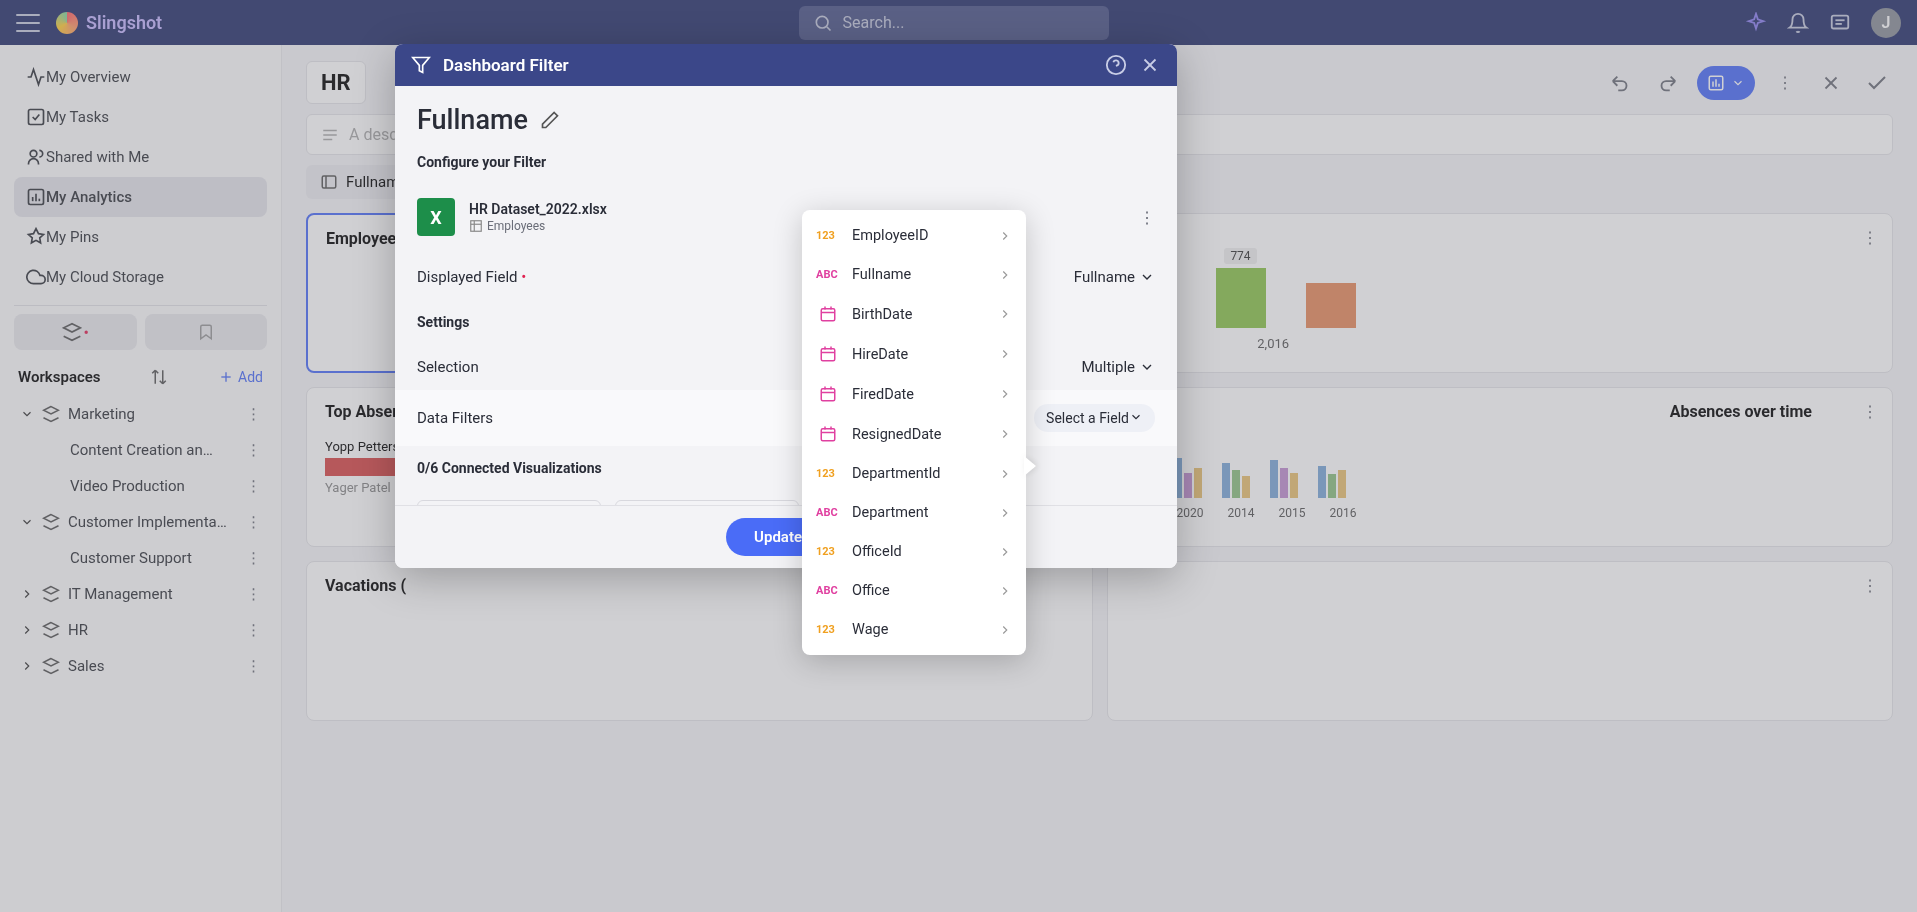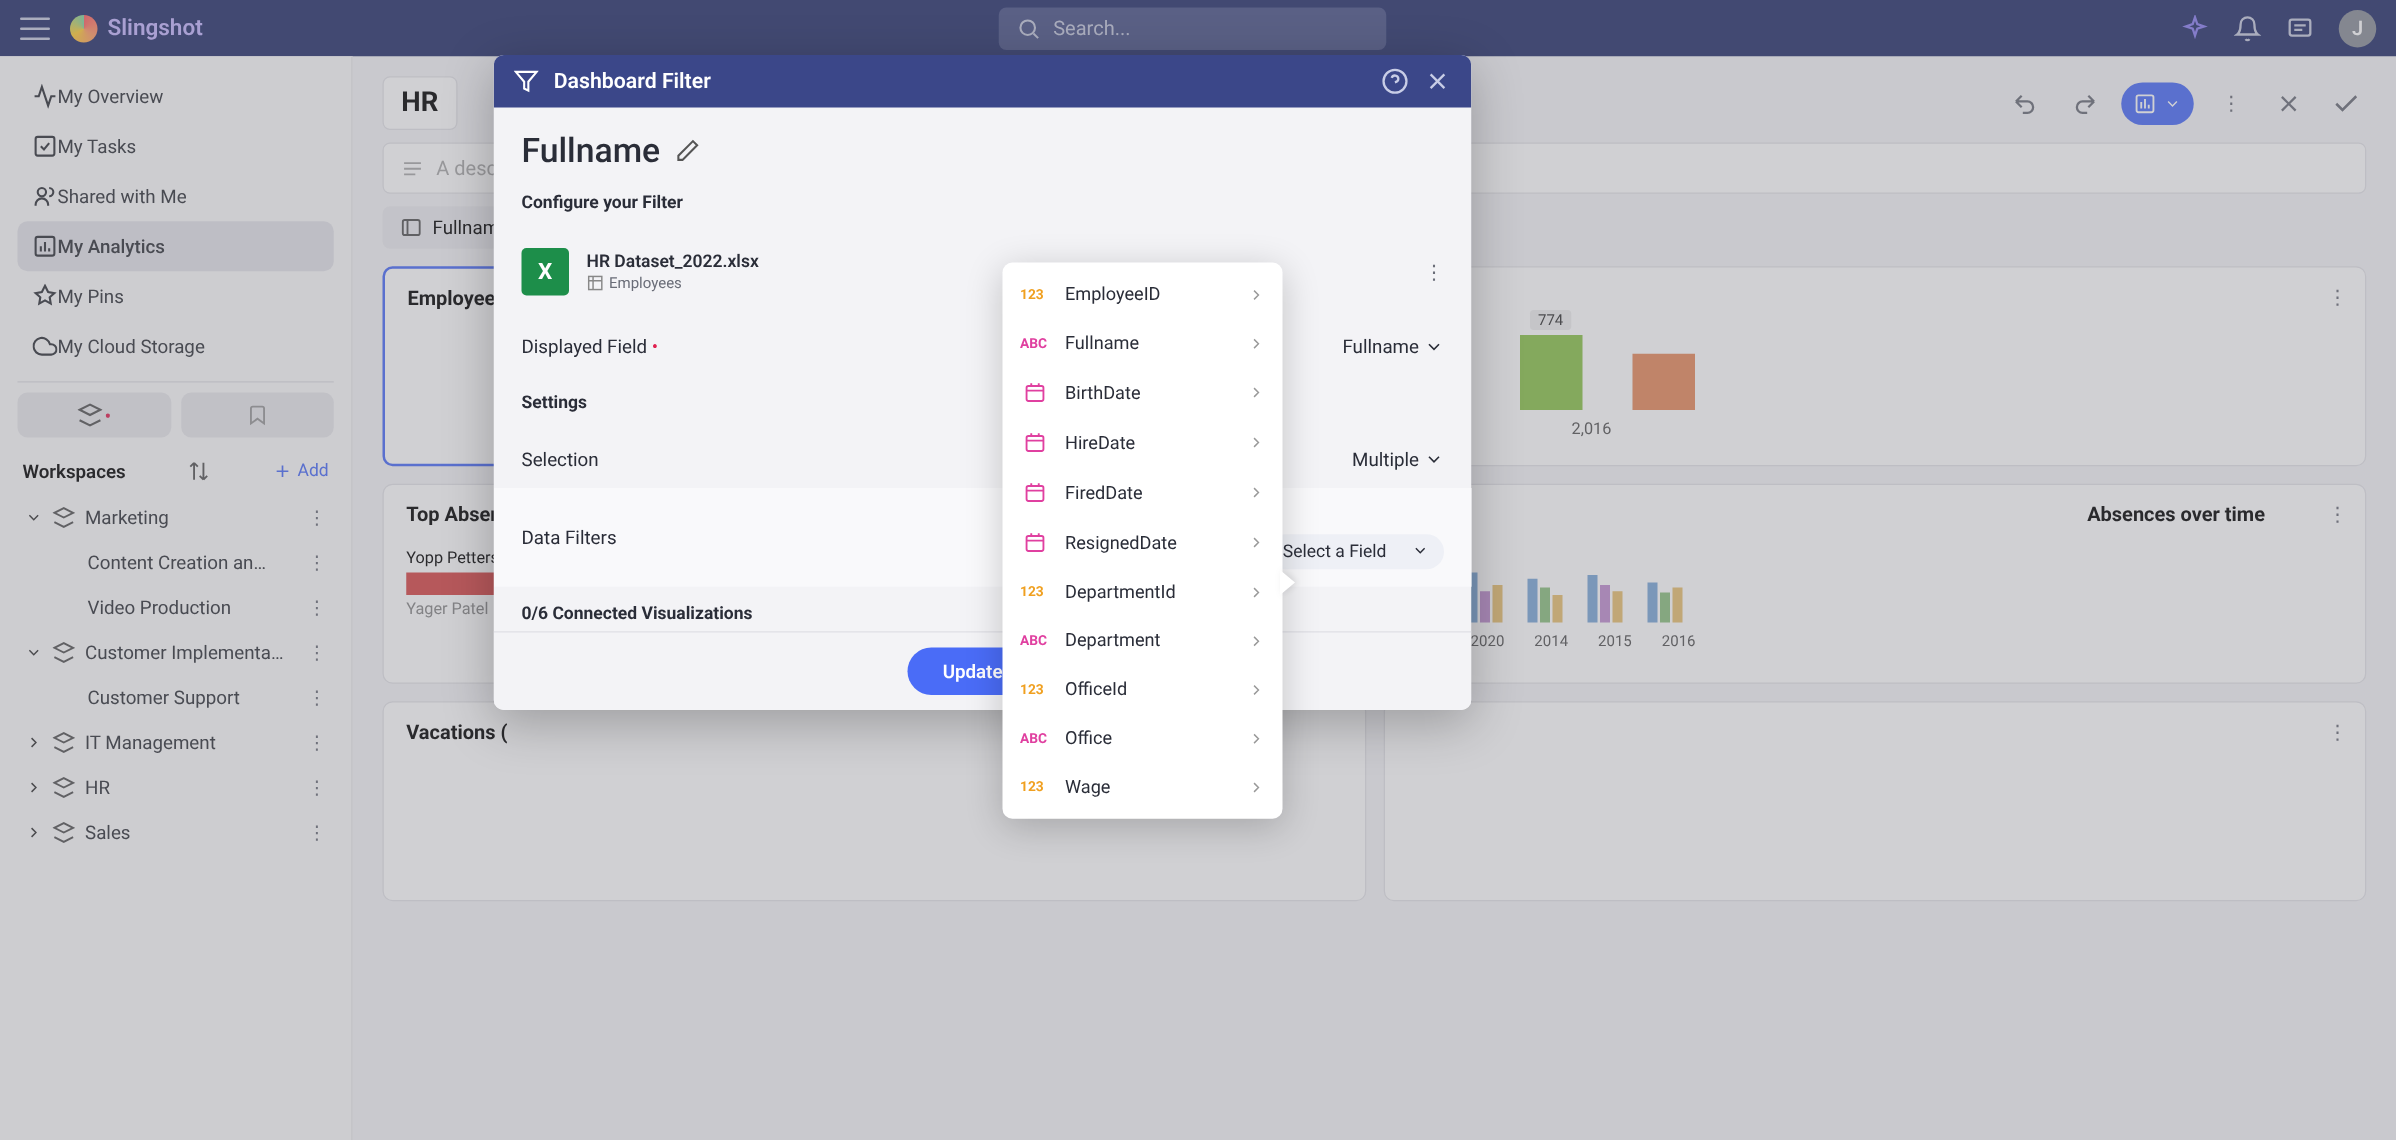--- a/index.html
+++ b/index.html
@@ -73,21 +73,21 @@
 .excel-icon { width: 38px; height: 38px; background: #1d8e4a; border-radius: 4px; display: flex; align-items: center; justify-content: center; color: white; font-weight: 700; font-size: 18px; }
 .ds-info h5 { font-size: 14px; font-weight: 600; color: #2a2d38; }
 .ds-sub { font-size: 12px; color: #6a6d78; display: flex; align-items: center; gap: 4px; margin-top: 2px; }
 .ds-more { margin-left: auto; cursor: pointer; color: #6a6d78; }
 
 .row-item { display: flex; align-items: center; justify-content: space-between; padding: 14px 0; font-size: 15px; color: #2a2d38; }
 .row-item.highlighted { background: #f9f9fb; margin: 0 -22px; padding: 14px 22px; }
 .section-label { font-size: 14px; font-weight: 700; color: #2a2d38; padding: 14px 0; }
 .field-link { display: flex; align-items: center; gap: 4px; cursor: pointer; color: #2a2d38; }
 .req-dot { color: #e02050; }
-.pill { background: #eef0f6; border-radius: 16px; padding: 6px 12px; font-size: 14px; display: flex; align-items: flex-start; gap: 20px; cursor: pointer; margin-top: 23px; }
+.pill { background: #eef0f6; border-radius: 16px; padding: 6px 12px; font-size: 14px; display: flex; align-items: flex-start; gap: 0; cursor: pointer; }
 
 .viz-cards { display: flex; gap: 14px; margin-top: 10px; }
 .viz-card { width: 184px; height: 110px; border: 1px solid #d8d8de; border-radius: 6px; padding: 10px; overflow: hidden; }
 .viz-card h6 { font-size: 13px; font-weight: 500; color: #333; margin-bottom: 6px; }
 .tiny-bars { display: flex; align-items: flex-end; gap: 6px; height: 70px; }
 .tiny-bars span { width: 16px; background: #bcd89c; }
 
 .modal-footer { flex-shrink: 0; padding: 12px; display: flex; justify-content: center; border-top: 1px solid #e0e0e5; background: #f3f3f6; }
 .update-btn { background: #4a6cf7; color: white; border: none; border-radius: 20px; padding: 10px 28px; font-size: 15px; font-weight: 600; cursor: pointer; }
 

